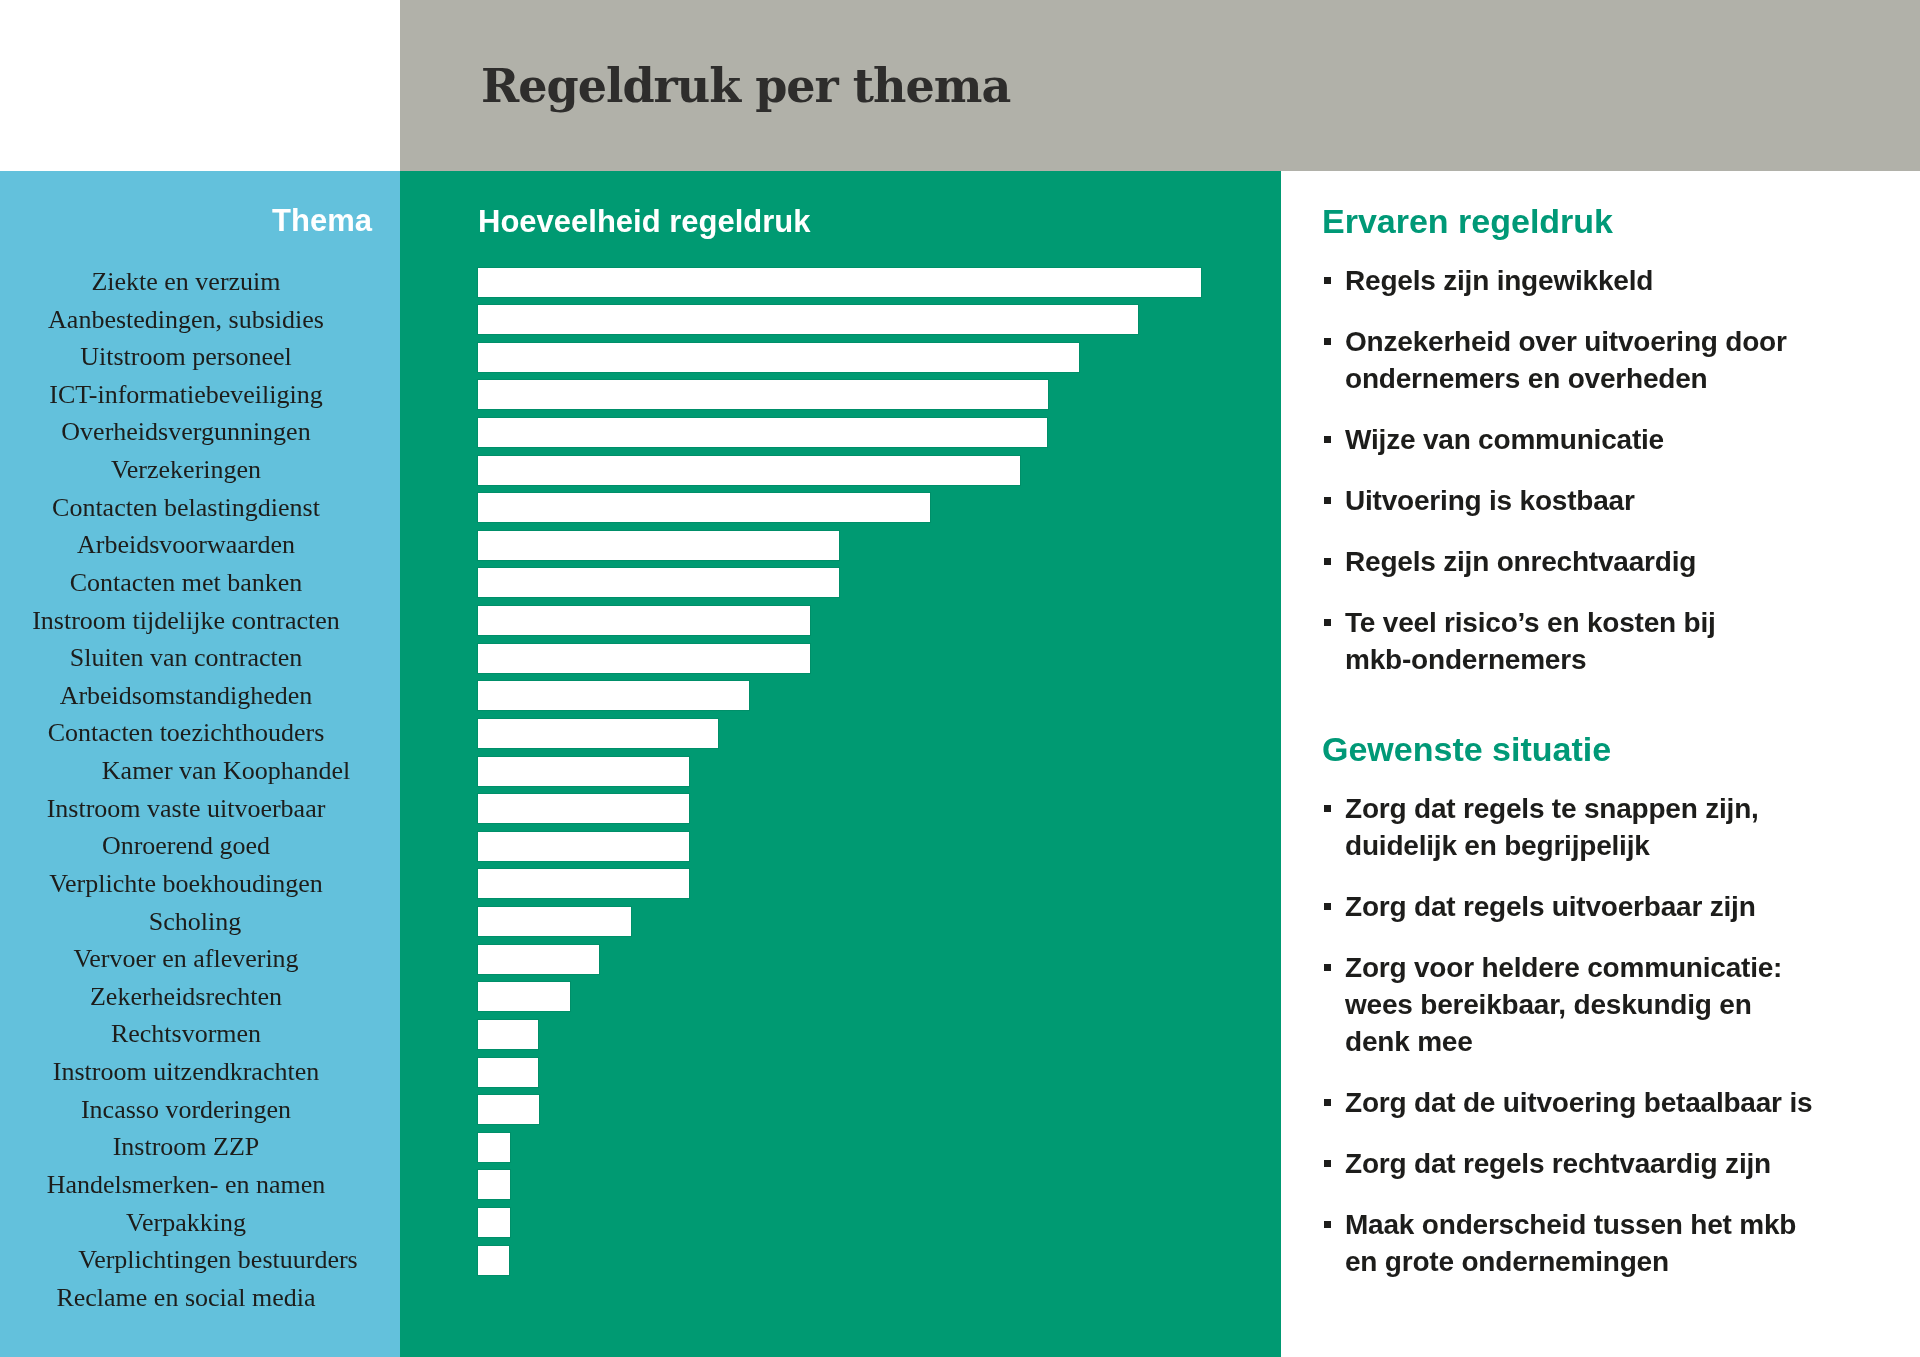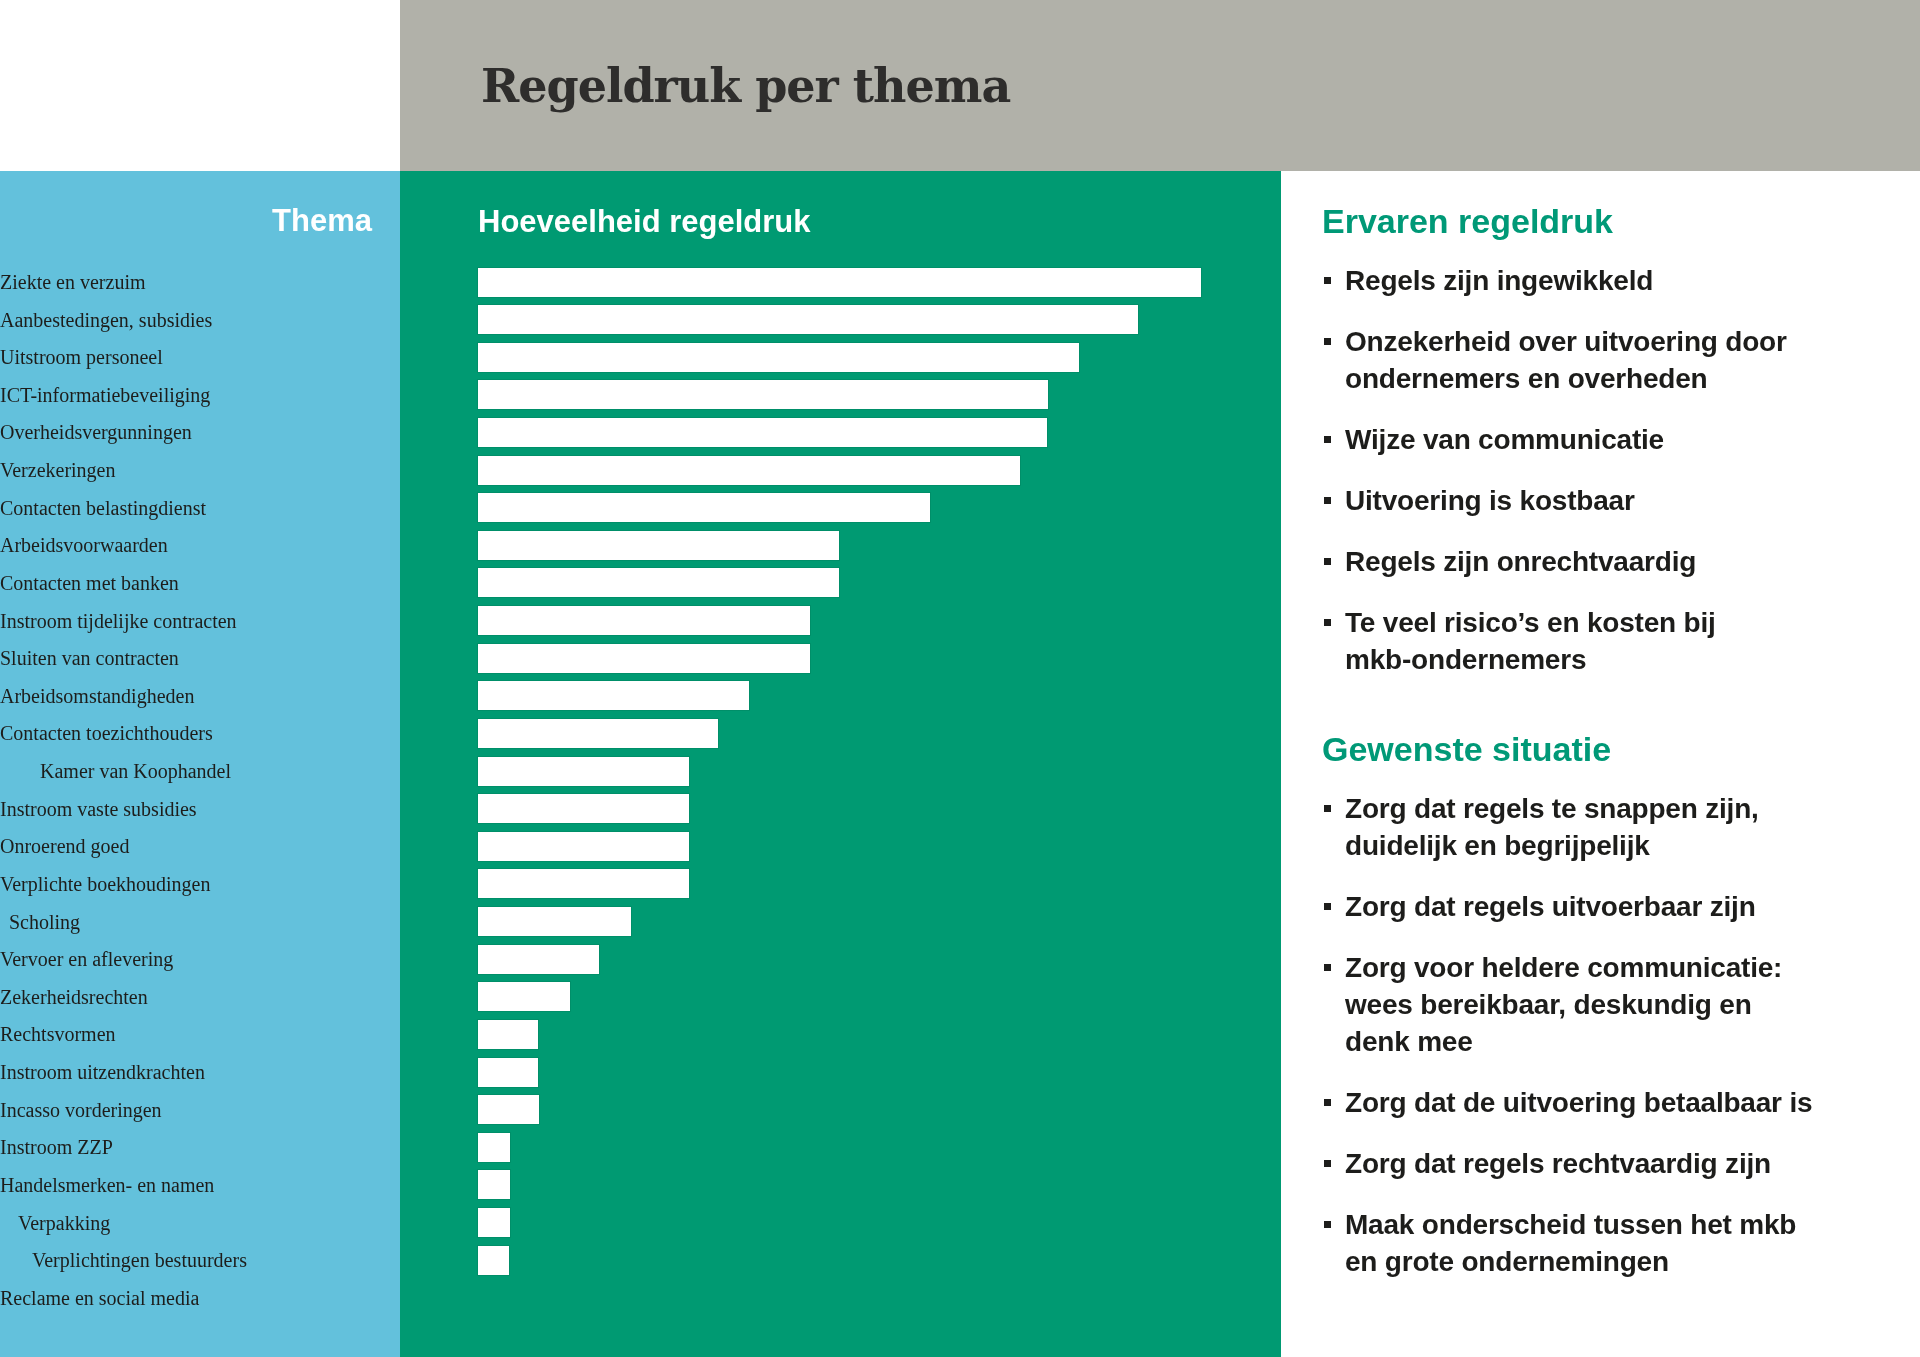--- a/index.html
+++ b/index.html
@@ -22,22 +22,22 @@
   .green-col{position:absolute;left:400px;top:171px;width:881px;height:1186px;background:var(--green);}
   .right-col{position:absolute;left:1281px;top:171px;width:639px;height:1186px;background:#ffffff;
     box-sizing:border-box;padding:31px 0 0 41px;}
 
   .col-heading{position:absolute;margin:0;color:#ffffff;font-weight:700;font-size:31px;white-space:nowrap;}
   .col-heading.thema{top:32px;right:28px;}
   .col-heading.chart{top:33px;left:78px;}
 
   
   .layer{position:absolute;left:0;top:0;width:1920px;height:1357px;pointer-events:none;}
-  .theme-label{position:absolute;left:0;width:372px;text-align:left;
-    font-family:"Liberation Serif",serif;font-size:20px;line-height:38px;
+  .theme-label{position:absolute;left:0;width:372px;text-align:center;
+    font-family:"Liberation Serif",serif;font-size:26px;line-height:38px;
     color:var(--ink);white-space:nowrap;}
   .bar{position:absolute;height:29px;background:#ffffff;box-shadow:0 0 0 1px rgba(0,0,0,0.07);}
 
   
   .section-heading{margin:0 0 21px 0;font-size:34px;font-weight:700;color:var(--hgreen);white-space:nowrap;}
   section + section .section-heading{margin-top:52px;}
   ul.bullets{list-style:none;margin:0;padding:0;width:598px;}
   ul.bullets li{position:relative;padding-left:23px;margin-bottom:24px;
     font-size:28px;font-weight:700;line-height:37px;letter-spacing:-0.2px;
     color:var(--ink);white-space:pre-line;}
@@ -69,32 +69,32 @@
       <div class="theme-label" style="top: 413.48px;">Overheidsvergunningen</div>
       <div class="theme-label" style="top: 451.1px;">Verzekeringen</div>
       <div class="theme-label" style="top: 488.72px;">Contacten belastingdienst</div>
       <div class="theme-label" style="top: 526.34px;">Arbeidsvoorwaarden</div>
       <div class="theme-label" style="top: 563.96px;">Contacten met banken</div>
       <div class="theme-label" style="top: 601.58px;">Instroom tijdelijke contracten</div>
       <div class="theme-label" style="top: 639.2px;">Sluiten van contracten</div>
       <div class="theme-label" style="top: 676.82px;">Arbeidsomstandigheden</div>
       <div class="theme-label" style="top: 714.44px;">Contacten toezichthouders</div>
       <div class="theme-label" style="top: 752.06px; padding-left: 40px;">Kamer van Koophandel</div>
-      <div class="theme-label" style="top: 789.68px;">Instroom vaste subsidies</div>
+      <div class="theme-label" style="top: 789.68px;">Instroom vaste uitvoerbaar</div>
       <div class="theme-label" style="top: 827.3px;">Onroerend goed</div>
       <div class="theme-label" style="top: 864.92px;">Verplichte boekhoudingen</div>
       <div class="theme-label" style="top: 902.54px; padding-left: 9px;">Scholing</div>
       <div class="theme-label" style="top: 940.16px;">Vervoer en aflevering</div>
       <div class="theme-label" style="top: 977.78px;">Zekerheidsrechten</div>
       <div class="theme-label" style="top: 1015.4px;">Rechtsvormen</div>
       <div class="theme-label" style="top: 1053.02px;">Instroom uitzendkrachten</div>
       <div class="theme-label" style="top: 1090.64px;">Incasso vorderingen</div>
       <div class="theme-label" style="top: 1128.26px;">Instroom ZZP</div>
       <div class="theme-label" style="top: 1165.88px;">Handelsmerken- en namen</div>
-      <div class="theme-label" style="top: 1203.5px; padding-left: 18px;">Verpakking</div>
+      <div class="theme-label" style="top: 1203.5px;">Verpakking</div>
       <div class="theme-label" style="top: 1241.12px; padding-left: 32px;">Verplichtingen bestuurders</div>
       <div class="theme-label" style="top: 1278.74px;">Reclame en social media</div>
     </div>
   <div class="layer">
       <div class="bar" style="left: 478px; top: 267.5px; width: 723px;"></div>
       <div class="bar" style="left: 478px; top: 305.12px; width: 660px;"></div>
       <div class="bar" style="left: 478px; top: 342.74px; width: 601px;"></div>
       <div class="bar" style="left: 478px; top: 380.36px; width: 570px;"></div>
       <div class="bar" style="left: 478px; top: 417.98px; width: 569px;"></div>
       <div class="bar" style="left: 478px; top: 455.6px; width: 542px;"></div>

